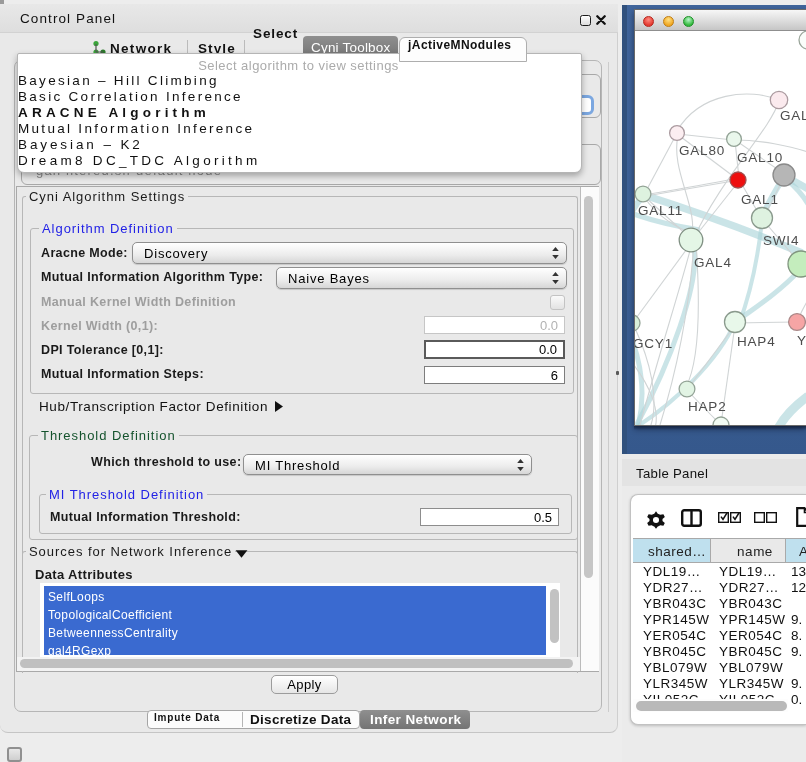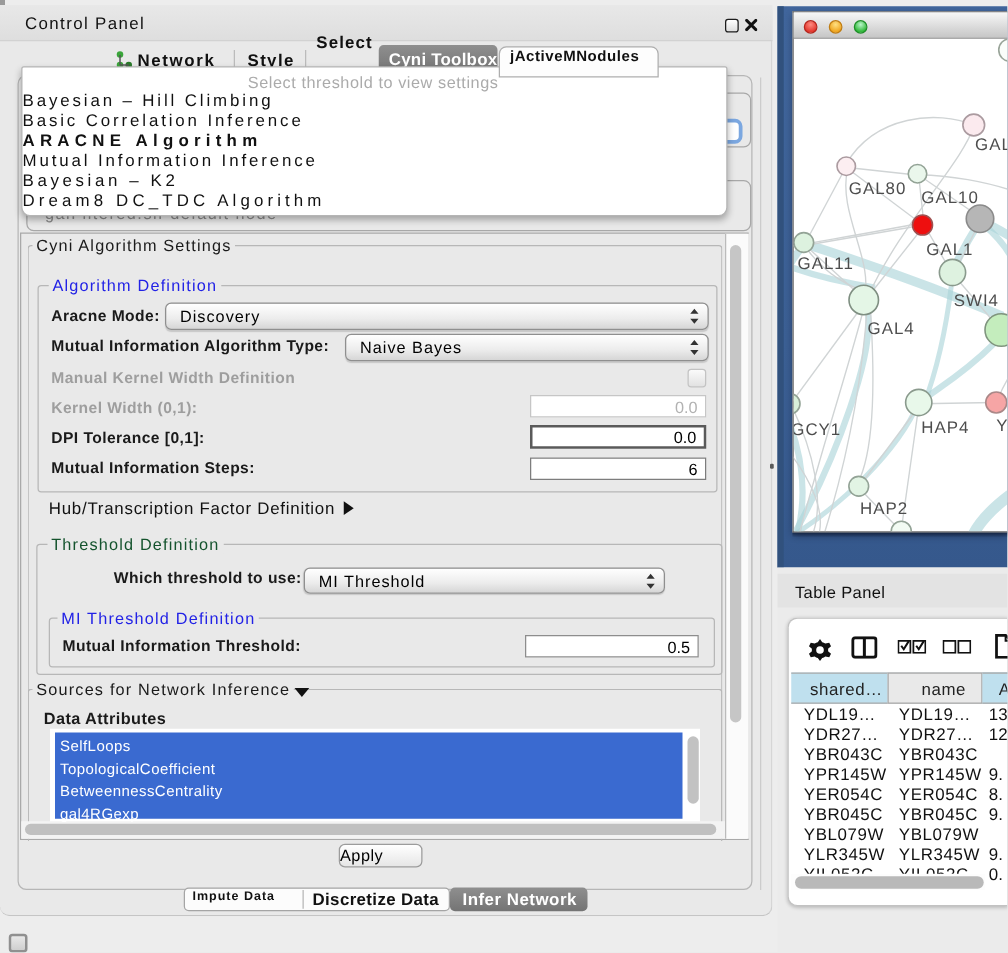--- a/index.html
+++ b/index.html
@@ -37,24 +37,24 @@
     <circle cx="4" cy="12" r="2.6" fill="#3aa53a"></circle>
     <circle cx="11" cy="12" r="2.6" fill="#2a7a2a"></circle>
     <path d="M4 4 L4 12 M4 12 L11 12" stroke="#555" stroke-width="1.2"></path>
   </svg>
 <div class="abs" style="left:110px;top:41px;font-size:13.5px;color:#111;font-weight:bold;letter-spacing:1.3px">Network</div>
 <div class="abs" style="left:187px;top:40px;width:1px;height:16px;background:#bbb"></div>
 <div class="abs" style="left:198px;top:41px;font-size:13.5px;color:#111;font-weight:bold;letter-spacing:1.1px">Style</div>
 <div class="abs" style="left:244px;top:40px;width:1px;height:16px;background:#bbb"></div>
 <div class="abs" style="left:253px;top:26px;font-size:13.5px;color:#111;font-weight:bold;letter-spacing:0.9px">Select</div>
 <div class="abs" style="left:303px;top:36px;width:95px;height:22px;background:linear-gradient(#8f8f8f,#747474);border-radius:4px;"></div>
-<div class="abs" style="left:311px;top:40px;font-size:13.5px;color:#fff;font-weight:bold;letter-spacing:0.2px">Cyni Toolbox</div>
+<div class="abs" style="left:311px;top:40px;font-size:13.5px;color:#fff;font-weight:normal;letter-spacing:0.2px">Cyni Toolbox</div>
 
 <div class="abs" style="left:17px;top:53px;width:563px;height:118px;background:#fff;border:1px solid #b5b5b5;border-radius:2px 2px 7px 7px;box-shadow:0 3px 6px rgba(0,0,0,0.3);z-index:20"></div>
-<div class="abs" style="left:17px;top:58px;width:563px;text-align:center;font-size:13px;color:#ababab;letter-spacing:0.45px;z-index:21">Select threshold to view settings</div>
+<div class="abs" style="left:17px;top:58px;width:563px;text-align:center;font-size:13px;color:#ababab;letter-spacing:0.45px;z-index:21">Select algorithm to view settings</div>
 <div class="abs" style="left:18px;top:73px;font-size:13.5px;color:#111;line-height:16px;letter-spacing:2.3px;z-index:21">Bayesian – Hill Climbing<br>Basic Correlation Inference<br><b style="letter-spacing:4.2px">ARACNE Algorithm</b><br>Mutual Information Inference<br><span style="letter-spacing:2.9px">Bayesian – K2</span><br><span style="letter-spacing:3.3px">Dream8 DC_TDC Algorithm</span></div>
 
 <div class="abs" style="left:399px;top:37px;width:128px;height:25px;background:#fdfdfd;border:1px solid #aeaeae;border-radius:6px 6px 0 0;z-index:22;box-sizing:border-box"></div>
 <div class="abs" style="left:408px;top:38px;font-size:12px;color:#111;font-weight:bold;letter-spacing:0.45px;z-index:23">jActiveMNodules</div>
 
 <div class="abs" style="left:16px;top:186px;width:583px;height:486px;border:1px solid #a9a9a9;background:#e9e9e9;box-sizing:border-box"></div>
 
 <div class="abs" style="left:22px;top:196px;width:554px;height:476px;border:1px solid #b7b7b7;border-bottom:none;border-radius:3px 3px 0 0">
   <span class="fstitle" style="left:3px;color:#1a1a1a">Cyni Algorithm Settings</span>
 </div>
@@ -125,21 +125,21 @@
 <div class="abs" style="left:44px;top:586px;width:502px;height:69px;background:#3a6ad0"></div>
 <div class="abs" style="left:48px;top:588px;font-size:12px;color:#fff;line-height:18px;letter-spacing:0.35px;z-index:2">SelfLoops<br>TopologicalCoefficient<br>BetweennessCentrality<br>gal4RGexp</div>
 <div class="abs" style="left:550px;top:589px;width:9px;height:54px;background:#c2c2c2;border-radius:5px"></div>
 
 <div class="abs" style="left:17px;top:657px;width:581px;height:14px;background:#f3f3f3"></div>
 <div class="abs" style="left:20px;top:659px;width:553px;height:9px;background:#c0c0c0;border-radius:5px"></div>
 
 <div class="abs" style="left:580px;top:187px;width:19px;height:484px;background:#fbfbfb;border-left:1px solid #bbb;box-sizing:border-box"></div>
 <div class="abs" style="left:584px;top:196px;width:9px;height:382px;background:#c6c6c6;border-radius:5px"></div>
 
-<div class="abs" style="left:271px;top:675px;width:67px;height:19px;background:linear-gradient(#ffffff,#e6e6e6);border:1px solid #9c9c9c;border-radius:5px;box-sizing:border-box;text-align:left;font-size:13px;line-height:17px;letter-spacing:0.4px">Apply</div>
+<div class="abs" style="left:271px;top:675px;width:67px;height:19px;background:linear-gradient(#ffffff,#e6e6e6);border:1px solid #9c9c9c;border-radius:5px;box-sizing:border-box;text-align:center;font-size:13px;line-height:17px;letter-spacing:0.4px">Apply</div>
 
 <div class="abs" style="left:147px;top:710px;width:213px;height:19px;background:#fcfcfc;border:1px solid #a5a5a5;border-radius:4px;box-sizing:border-box"></div>
 <div class="abs" style="left:154px;top:712px;font-size:10px;color:#111;font-weight:bold;letter-spacing:0.8px">Impute Data</div>
 <div class="abs" style="left:242px;top:712px;width:1px;height:15px;background:#b5b5b5"></div>
 <div class="abs" style="left:250px;top:712px;font-size:13.5px;color:#111;font-weight:bold;letter-spacing:0.3px">Discretize Data</div>
 <div class="abs" style="left:360px;top:710px;width:110px;height:19px;background:linear-gradient(#8f8f8f,#747474);border-radius:4px"></div>
 <div class="abs" style="left:370px;top:712px;font-size:13.5px;color:#fff;font-weight:bold;letter-spacing:0.4px">Infer Network</div>
 
 <div class="abs" style="left:7px;top:747px;width:15px;height:15px;border:2px solid #909090;border-radius:3px;background:linear-gradient(#e8e8e8,#cfcfcf);box-sizing:border-box"></div>
 

